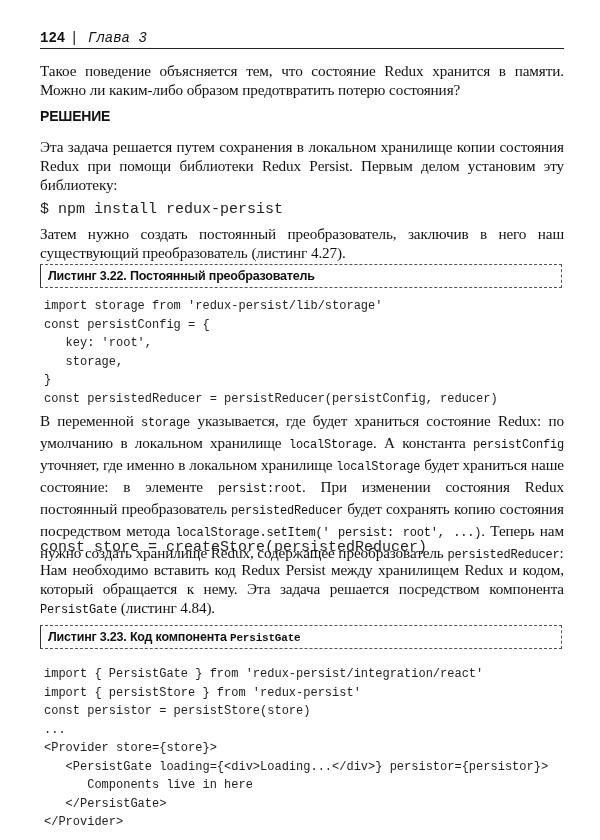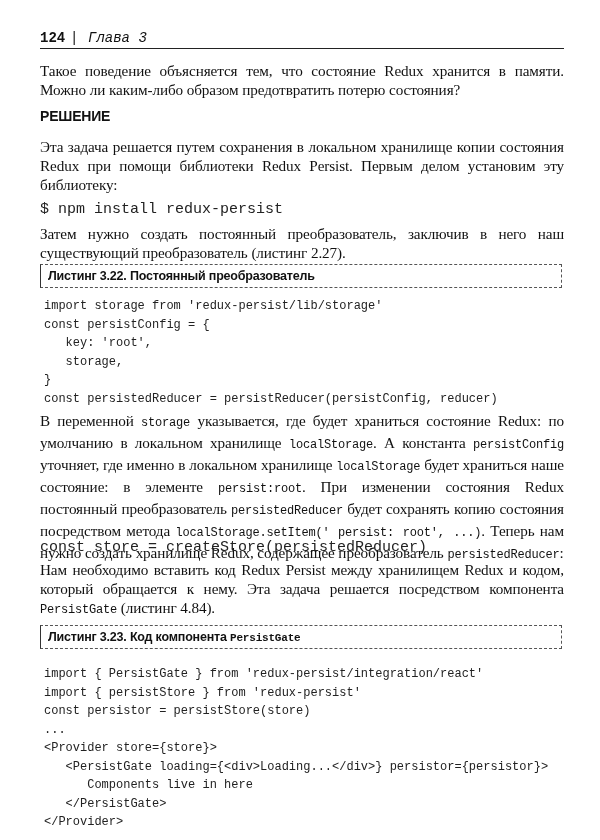--- a/index.html
+++ b/index.html
@@ -51,21 +51,21 @@
   </div>
 
   <div class="para" style="top:61px;">Такое поведение объясняется тем, что состояние Redux хранится в памяти. Можно ли каким-либо образом предотвратить потерю состояния?</div>
 
   <div class="heading">РЕШЕНИЕ</div>
 
   <div class="para" style="top:137px;">Эта задача решается путем сохранения в локальном хранилище копии состояния Redux при помощи библиотеки Redux Persist. Первым делом установим эту библиотеку:</div>
 
   <div class="cmd" style="top:201px;">$ npm install redux-persist</div>
 
-  <div class="para" style="top:224px;">Затем нужно создать постоянный преобразователь, заключив в него наш существующий преобразователь (листинг 2.27).</div>
+  <div class="para" style="top:224px;">Затем нужно создать постоянный преобразователь, заключив в него наш существующий преобразователь (листинг 4.27).</div>
 
   <div class="listing-title" style="top:264px;">Листинг 3.22. Постоянный преобразователь</div>
 
   <pre class="code" style="top:293px;">import storage from 'redux-persist/lib/storage'
 const persistConfig = {
    key: 'root',
    storage,
 }
 const persistedReducer = persistReducer(persistConfig, reducer)</pre>
 

